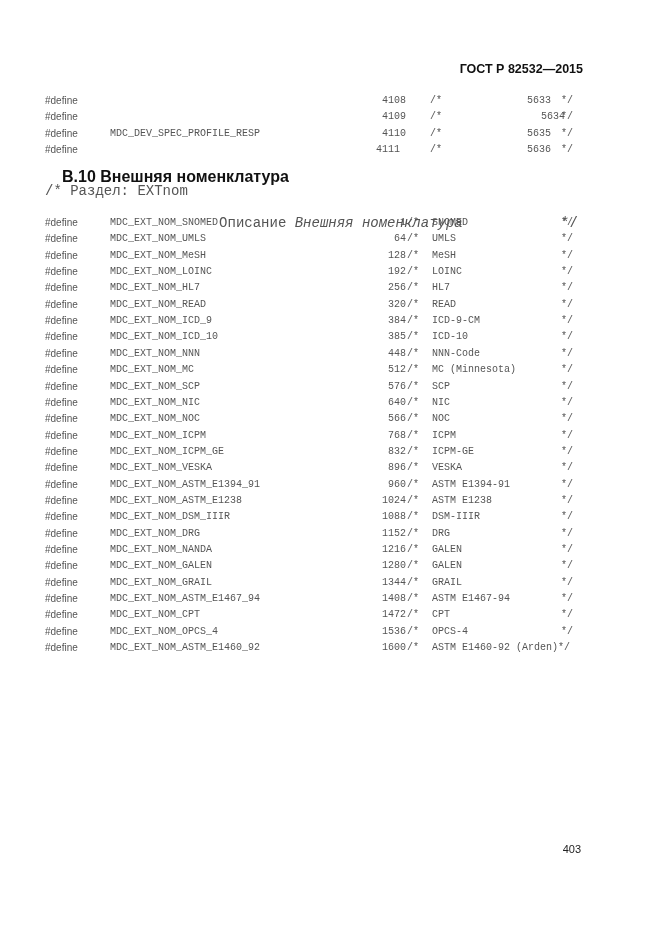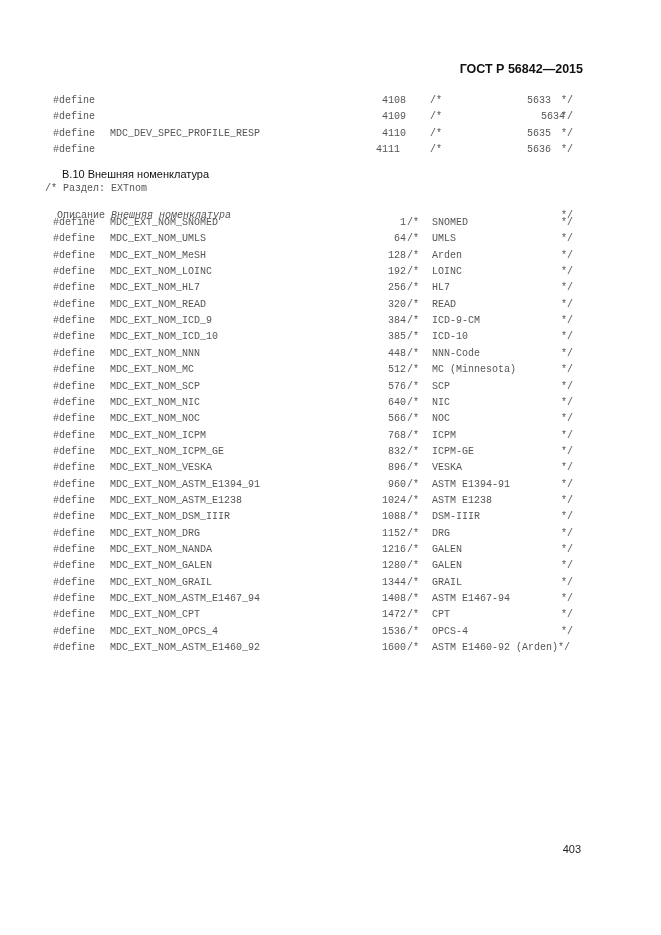--- a/index.html
+++ b/index.html
@@ -7,65 +7,65 @@
     .page-header {
       position: absolute; right: 78px; top: 62px;
       font-family: "Liberation Sans", sans-serif; font-weight: bold; font-size: 12.5px; color: #111;
     }
     .row {
       position: absolute; left: 0; width: 661px; height: 16px;
       font-family: "Liberation Mono", monospace; font-size: 10px; color: #555; line-height: 16px;
       white-space: pre;
     }
     .row span { position: absolute; top: 0; }
-    .c-define { left: 53px; font-family: Liberation Mono, monospace; font-size: 10px; color: #555; }
+    .c-define { left: 45px; font-family: Liberation Sans, sans-serif; font-size: 10px; color: #555; }
     .c-name { left: 110px; }
     .c-val { right: 255px; text-align: right; }
     .c-open { left: 407px; }
     .c-desc { left: 432px; }
     .c-close { left: 561px; }
     .c-num2 { right: 110px; text-align: left; }
     .c-open-a { left: 430px; }
     .section-title {
       position: absolute; left: 62px; top: 168px;
-      font-family: "Liberation Sans", sans-serif; font-weight: normal; font-size: 11px; color: #111;
+      font-family: "Liberation Sans", sans-serif; font-weight: bold; font-size: 16px; color: #111;
     }
     .comment-line {
-      position: absolute; left: 45px; font-family: "Liberation Mono", monospace; font-size: 10px; color: #555; white-space: pre;
+      position: absolute; left: 45px; font-family: "Liberation Mono", monospace; font-size: 14px; color: #555; white-space: pre; text-align: center;
     }
     .italic { font-style: italic; }
     .page-number {
       position: absolute; right: 80px; top: 843px;
       font-family: "Liberation Sans", sans-serif; font-size: 11px; color: #222;
     }
   </style>
 </head>
 <body>
 
-<div class="page-header">ГОСТ Р 56842—2015</div>
+<div class="page-header">ГОСТ Р 82532—2015</div>
 
 <div id="top-defines">
     <div class="row" style="top: 93px;"><span class="c-define">#define</span><span class="c-val" style="right:255px">4108</span><span class="c-open-a">/*</span><span class="c-num2" style="right:110px">5633</span><span class="c-close">*/</span></div>
     <div class="row" style="top: 109.3px;"><span class="c-define">#define</span><span class="c-val" style="right:255px">4109</span><span class="c-open-a">/*</span><span class="c-num2" style="right:96px">5634</span><span class="c-close">*/</span></div>
     <div class="row" style="top: 125.6px;"><span class="c-define">#define</span><span class="c-name">MDC_DEV_SPEC_PROFILE_RESP</span><span class="c-val" style="right:255px">4110</span><span class="c-open-a">/*</span><span class="c-num2" style="right:110px">5635</span><span class="c-close">*/</span></div>
     <div class="row" style="top: 141.9px;"><span class="c-define">#define</span><span class="c-val" style="right:261px">4111</span><span class="c-open-a">/*</span><span class="c-num2" style="right:110px">5636</span><span class="c-close">*/</span></div>
   </div>
 
 <div class="section-title">В.10 Внешняя номенклатура</div>
 
 <div class="comment-line" style="top:183px;">/* Раздел: EXTnom</div>
 
 <div class="comment-line" style="top:199px; width:575px;">
   <span>Описание</span> <span class="italic">Внешняя номенклатура</span><span style="position:absolute; left:516px;">*/</span>
 </div>
 
 <div id="ext-defines">
     <div class="row" style="top: 215px;"><span class="c-define">#define</span><span class="c-name">MDC_EXT_NOM_SNOMED</span><span class="c-val">1</span><span class="c-open">/*</span><span class="c-desc">SNOMED</span><span class="c-close">*/</span></div>
     <div class="row" style="top: 231.35px;"><span class="c-define">#define</span><span class="c-name">MDC_EXT_NOM_UMLS</span><span class="c-val">64</span><span class="c-open">/*</span><span class="c-desc">UMLS</span><span class="c-close">*/</span></div>
-    <div class="row" style="top: 247.7px;"><span class="c-define">#define</span><span class="c-name">MDC_EXT_NOM_MeSH</span><span class="c-val">128</span><span class="c-open">/*</span><span class="c-desc">Arden</span><span class="c-close">*/</span></div>
+    <div class="row" style="top: 247.7px;"><span class="c-define">#define</span><span class="c-name">MDC_EXT_NOM_MeSH</span><span class="c-val">128</span><span class="c-open">/*</span><span class="c-desc">MeSH</span><span class="c-close">*/</span></div>
     <div class="row" style="top: 264.05px;"><span class="c-define">#define</span><span class="c-name">MDC_EXT_NOM_LOINC</span><span class="c-val">192</span><span class="c-open">/*</span><span class="c-desc">LOINC</span><span class="c-close">*/</span></div>
     <div class="row" style="top: 280.4px;"><span class="c-define">#define</span><span class="c-name">MDC_EXT_NOM_HL7</span><span class="c-val">256</span><span class="c-open">/*</span><span class="c-desc">HL7</span><span class="c-close">*/</span></div>
     <div class="row" style="top: 296.75px;"><span class="c-define">#define</span><span class="c-name">MDC_EXT_NOM_READ</span><span class="c-val">320</span><span class="c-open">/*</span><span class="c-desc">READ</span><span class="c-close">*/</span></div>
     <div class="row" style="top: 313.1px;"><span class="c-define">#define</span><span class="c-name">MDC_EXT_NOM_ICD_9</span><span class="c-val">384</span><span class="c-open">/*</span><span class="c-desc">ICD-9-CM</span><span class="c-close">*/</span></div>
     <div class="row" style="top: 329.45px;"><span class="c-define">#define</span><span class="c-name">MDC_EXT_NOM_ICD_10</span><span class="c-val">385</span><span class="c-open">/*</span><span class="c-desc">ICD-10</span><span class="c-close">*/</span></div>
     <div class="row" style="top: 345.8px;"><span class="c-define">#define</span><span class="c-name">MDC_EXT_NOM_NNN</span><span class="c-val">448</span><span class="c-open">/*</span><span class="c-desc">NNN-Code</span><span class="c-close">*/</span></div>
     <div class="row" style="top: 362.15px;"><span class="c-define">#define</span><span class="c-name">MDC_EXT_NOM_MC</span><span class="c-val">512</span><span class="c-open">/*</span><span class="c-desc">MC (Minnesota)</span><span class="c-close">*/</span></div>
     <div class="row" style="top: 378.5px;"><span class="c-define">#define</span><span class="c-name">MDC_EXT_NOM_SCP</span><span class="c-val">576</span><span class="c-open">/*</span><span class="c-desc">SCP</span><span class="c-close">*/</span></div>
     <div class="row" style="top: 394.85px;"><span class="c-define">#define</span><span class="c-name">MDC_EXT_NOM_NIC</span><span class="c-val">640</span><span class="c-open">/*</span><span class="c-desc">NIC</span><span class="c-close">*/</span></div>
     <div class="row" style="top: 411.2px;"><span class="c-define">#define</span><span class="c-name">MDC_EXT_NOM_NOC</span><span class="c-val">566</span><span class="c-open">/*</span><span class="c-desc">NOC</span><span class="c-close">*/</span></div>

